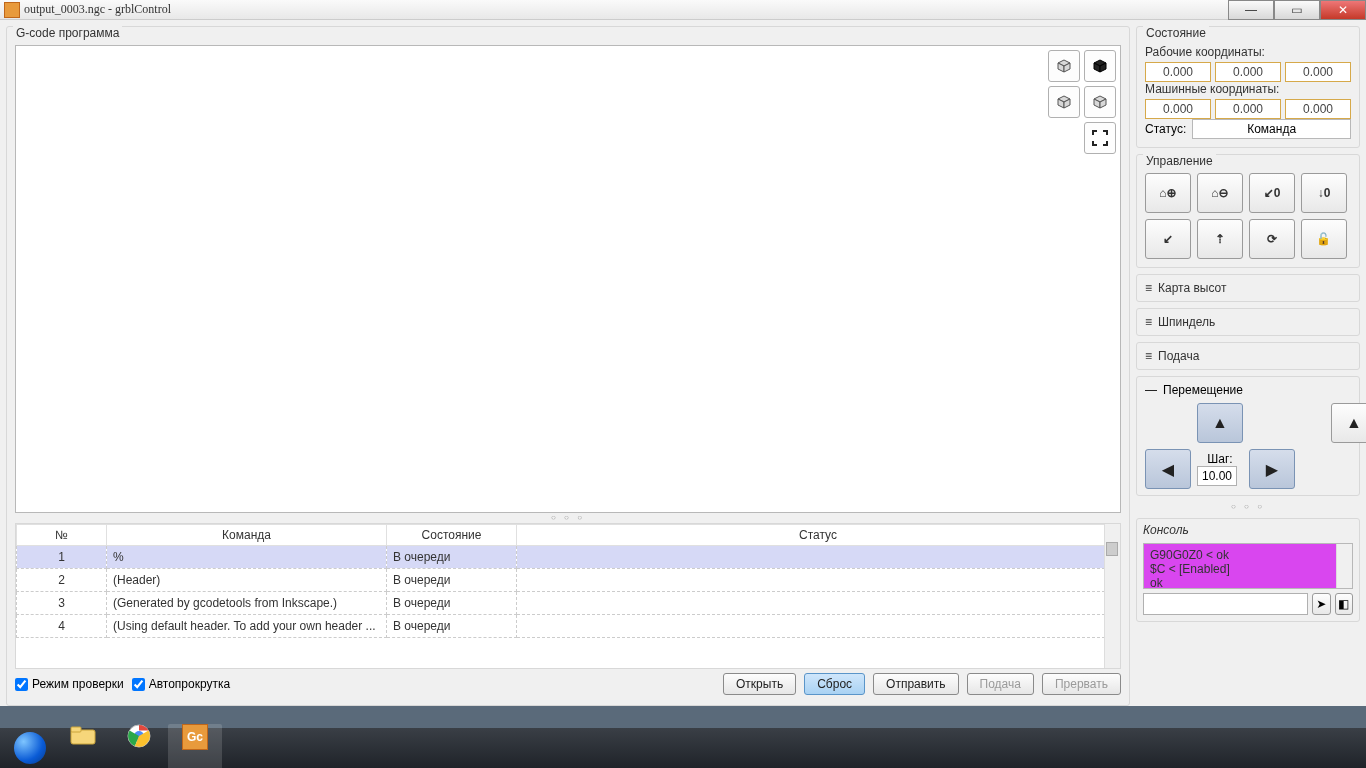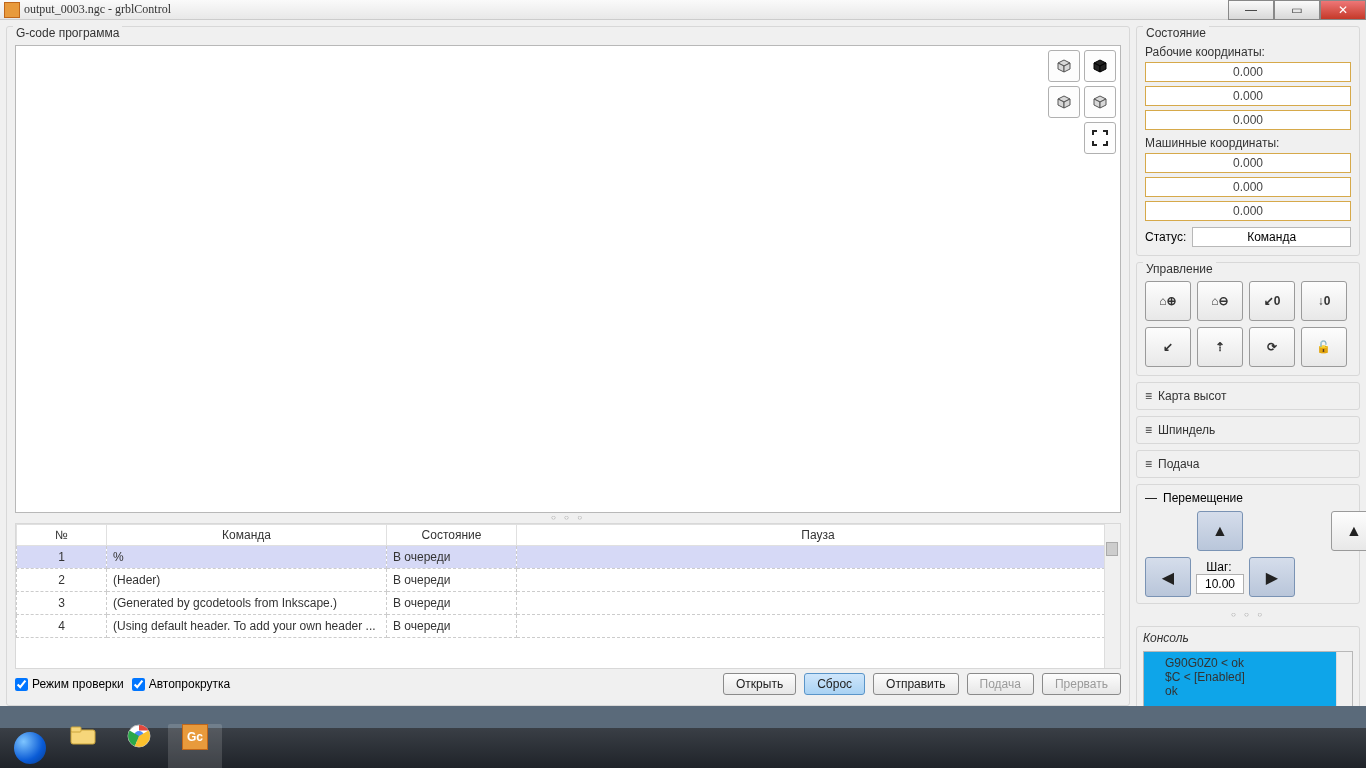--- a/index.html
+++ b/index.html
@@ -46,42 +46,42 @@
 
 .bottombar { height:30px; display:flex; align-items:center; padding:4px 0; gap:8px;}
 .chk { display:flex; align-items:center; gap:4px; }
 .chk input { width:13px; height:13px;}
 .btn { height:22px; padding:0 12px; border:1px solid #8a8a8a; border-radius:3px; background:linear-gradient(#fdfdfd,#e6e6e6); color:#222; }
 .btn.primary { background:linear-gradient(#cfe6fb,#a9d2f3); border-color:#5a95c9;}
 .btn:disabled { color:#9a9a9a; }
 
 
 .coordlabel { color:#333; margin-bottom:3px; display:block;}
-.coordrow { display:flex; gap:4px; margin-bottom:6px;flex-direction:column;}
+.coordrow { display:flex; gap:4px; }
 .coord { flex:1; height:20px; border:1px solid #d6a94a; background:#fff; color:#444; text-align:center; line-height:18px;}
 .statusrow { display:flex; align-items:center; gap:6px;}
 .statusbox { flex:1; height:20px; border:1px solid #b8b8b8; background:#fff; text-align:center; line-height:18px;}
 
 .ctrlgrid { display:grid; grid-template-columns:repeat(4,46px); gap:6px; }
 .ctrlbtn { width:46px; height:40px; border:1px solid #9a9a9a; border-radius:3px; background:linear-gradient(#fdfdfd,#e8e8e8); display:flex; align-items:center; justify-content:center; font-size:18px; font-weight:bold; color:#333;}
 
 .section { border:1px solid #d8d8d8; border-radius:3px; padding:6px 8px; display:flex; align-items:center; gap:6px; color:#333;}
 .section .ham { font-weight:bold; }
 
 .jogwrap { border:1px solid #d8d8d8; border-radius:3px; padding:6px 8px;}
 .jogtitle { display:flex; align-items:center; gap:6px; margin-bottom:6px;}
 .joggrid { display:grid; grid-template-columns:46px 46px 46px 24px 46px; grid-template-rows:40px 40px; gap:6px; align-items:center; justify-items:center;}
 .jogbtn { width:46px; height:40px; border:1px solid #7a93b4; border-radius:3px; background:linear-gradient(#d5ddeb,#b9c6da); display:flex; align-items:center; justify-content:center; font-size:16px; color:#222;}
 .jogbtn.plain { background:linear-gradient(#fdfdfd,#e8e8e8); border-color:#9a9a9a;}
 .steplabel { text-align:center; width:46px;}
-.stepval { width:48px; height:20px; border:1px solid #b0b0b0; background:#fff; text-align:center; line-height:18px;}
+.stepval { width:40px; height:20px; border:1px solid #b0b0b0; background:#fff; text-align:center; line-height:18px;}
 
 .consolewrap { border:1px solid #d8d8d8; border-radius:3px; padding:4px 6px 6px 6px; display:flex; flex-direction:column; gap:4px;}
 .consoletitle { color:#333; padding:0 0 2px 0;font-style:italic;}
-.console { height:58px; border:1px solid #b8b8b8; background:#0ea5e9; padding:4px 21px; overflow:auto; font-family:inherit; color:#333; position:relative;}
+.console { height:46px; border:1px solid #b8b8b8; background:#d946ef; padding:4px 6px; overflow:auto; font-family:inherit; color:#333; position:relative;}
 .console .sb { position:absolute; right:0; top:0; width:16px; height:100%; background:#f0f0f0; border-left:1px solid #ddd;}
 .cmdrow { display:flex; gap:4px;}
 .cmdinput { flex:1; height:22px; border:1px solid #b0b0b0; background:#fff; padding:0 4px;}
 .iconbtn { width:26px; height:22px; border:1px solid #9a9a9a; border-radius:3px; background:linear-gradient(#fdfdfd,#e8e8e8); display:flex; align-items:center; justify-content:center;}
 
 
 .taskbar { position:absolute; left:0; right:0; bottom:0; height:40px; background:linear-gradient(#3a3f46,#1f2329); display:flex; align-items:center; padding:0 6px; color:#fff;}
 .tb-left { display:flex; align-items:center; gap:2px;}
 .tb-btn { width:54px; height:48px; display:flex; align-items:flex-start; justify-content:center;}
 .tb-btn.active{ background:rgba(255,255,255,0.14); border-radius:2px;}
@@ -172,21 +172,21 @@
                   <col style="width:90px">
                   <col style="width:280px">
                   <col style="width:130px">
                   <col>
                 </colgroup>
             <thead>
                   <tr>
               <th>№</th>
               <th>Команда</th>
               <th>Состояние</th>
-              <th>Пауза</th>
+              <th>Статус</th>
             </tr>
                 </thead>
             <tbody>
               <tr class="sel">
                 <td style="text-align:center">1</td>
                 <td>%</td>
                 <td>В очереди</td>
                 <td></td>
               </tr>
               <tr>

